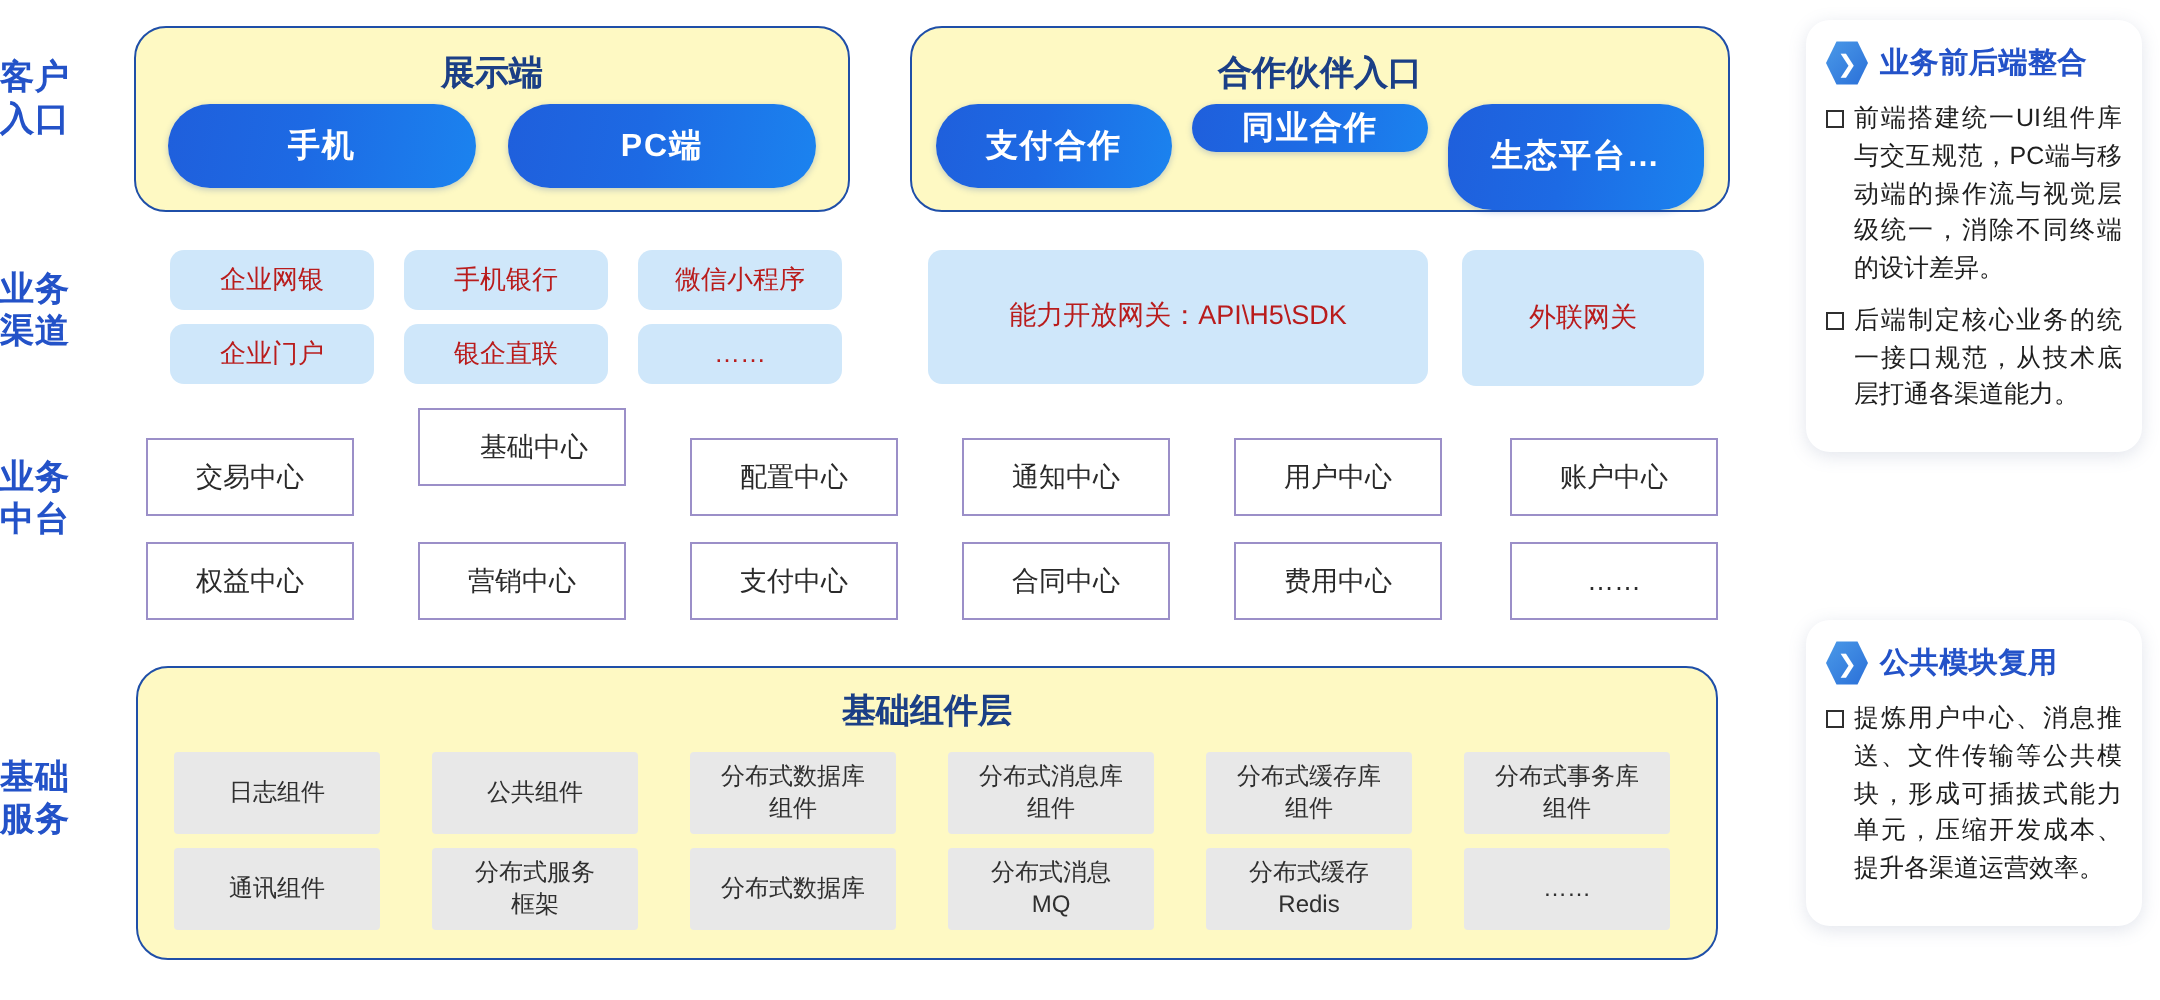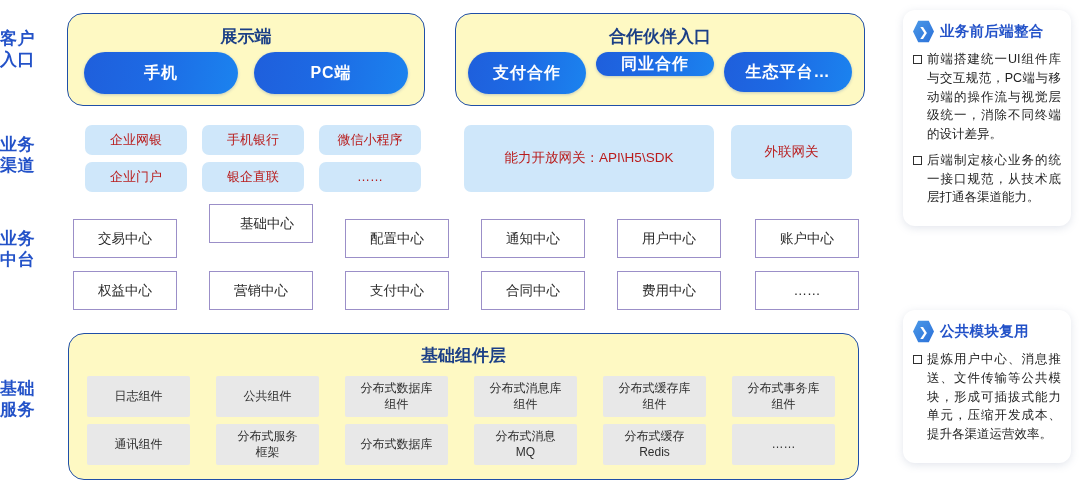--- a/index.html
+++ b/index.html
@@ -160,31 +160,31 @@
     <div class="card-title" style="top:11px;">展示端</div>
   </div>
   <div class="pill" style="left:84px; top:52px; width:154px; height:42px;">手机</div>
   <div class="pill" style="left:254px; top:52px; width:154px; height:42px;">PC端</div>
 
   <div class="outline-card" style="left:455px; top:13px; width:410px; height:93px;">
     <div class="card-title" style="top:11px;">合作伙伴入口</div>
   </div>
   <div class="pill" style="left:468px; top:52px; width:118px; height:42px;">支付合作</div>
   <div class="pill" style="left:596px; top:52px; width:118px; height:24px;">同业合作</div>
-  <div class="pill" style="left:724px; top:52px; width:128px; height:40px;">生态平台…</div>
+  <div class="pill" style="left:724px; top:52px; width:128px; height:53px;">生态平台…</div>
 
   <div class="chip-blue" style="left:85px;  top:125px; width:102px; height:30px;">企业网银</div>
   <div class="chip-blue" style="left:202px; top:125px; width:102px; height:30px;">手机银行</div>
   <div class="chip-blue" style="left:319px; top:125px; width:102px; height:30px;">微信小程序</div>
   <div class="chip-blue" style="left:85px;  top:162px; width:102px; height:30px;">企业门户</div>
   <div class="chip-blue" style="left:202px; top:162px; width:102px; height:30px;">银企直联</div>
   <div class="chip-blue" style="left:319px; top:162px; width:102px; height:30px;">……</div>
 
   <div class="chip-blue" style="left:464px; top:125px; width:250px; height:67px; font-size:13.5px;">能力开放网关：API\H5\SDK</div>
-  <div class="chip-blue" style="left:731px; top:125px; width:121px; height:54px; font-size:13.5px;">外联网关</div>
+  <div class="chip-blue" style="left:731px; top:125px; width:121px; height:68px; font-size:13.5px;">外联网关</div>
 
   <div class="box-purple" style="left:73px;  top:219px; width:104px; height:39px;">交易中心</div>
   <div class="box-purple" style="left:209px; top:204px; width:104px; height:39px;padding-left:12px;">基础中心</div>
   <div class="box-purple" style="left:345px; top:219px; width:104px; height:39px;">配置中心</div>
   <div class="box-purple" style="left:481px; top:219px; width:104px; height:39px;">通知中心</div>
   <div class="box-purple" style="left:617px; top:219px; width:104px; height:39px;">用户中心</div>
   <div class="box-purple" style="left:755px; top:219px; width:104px; height:39px;">账户中心</div>
 
   <div class="box-purple" style="left:73px;  top:271px; width:104px; height:39px;">权益中心</div>
   <div class="box-purple" style="left:209px; top:271px; width:104px; height:39px;">营销中心</div>

